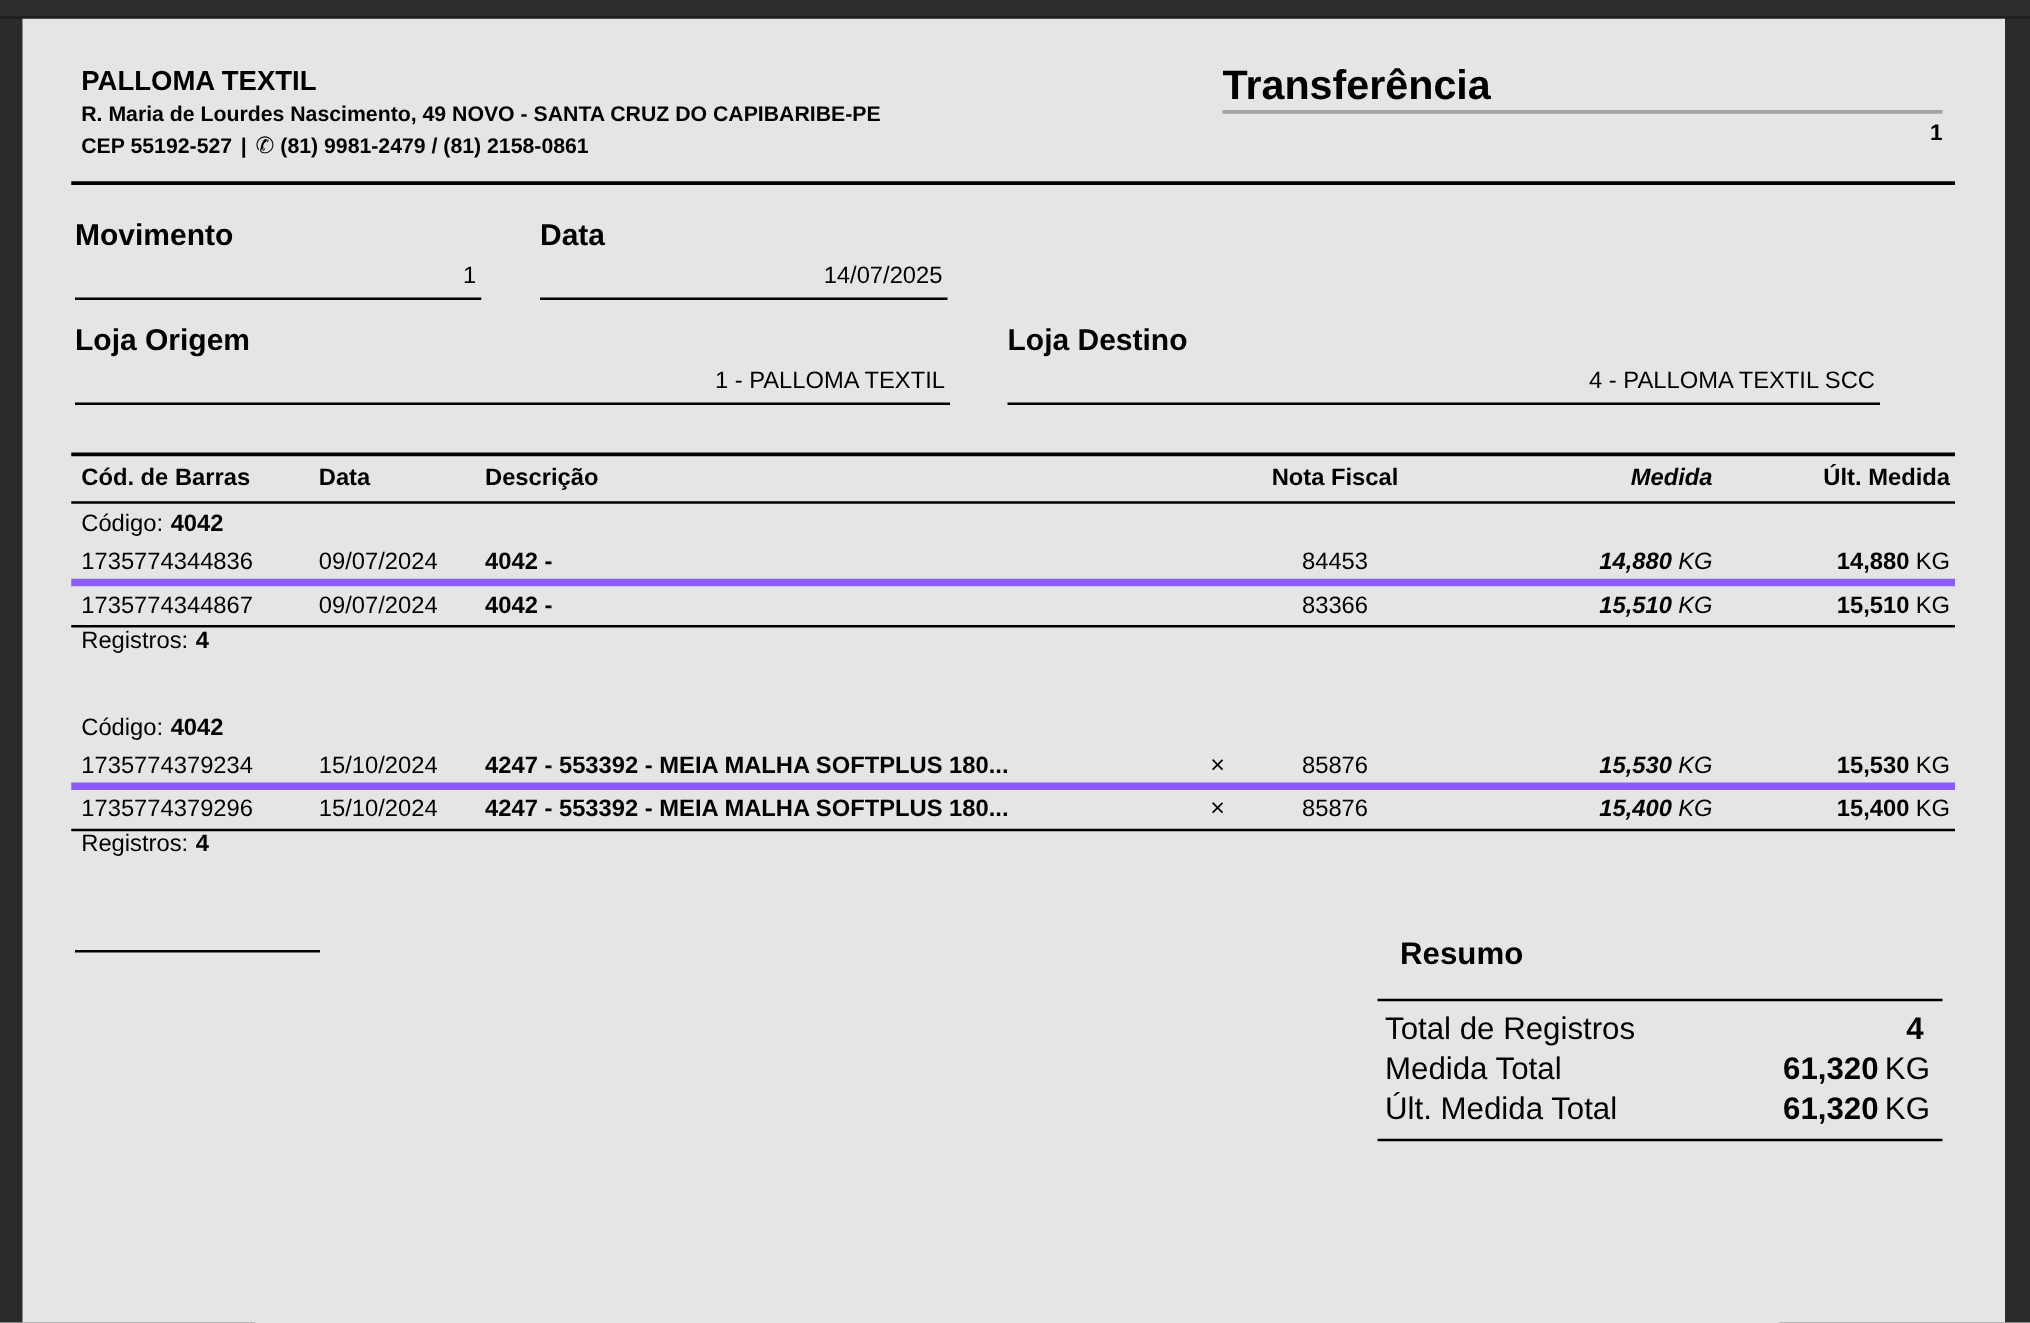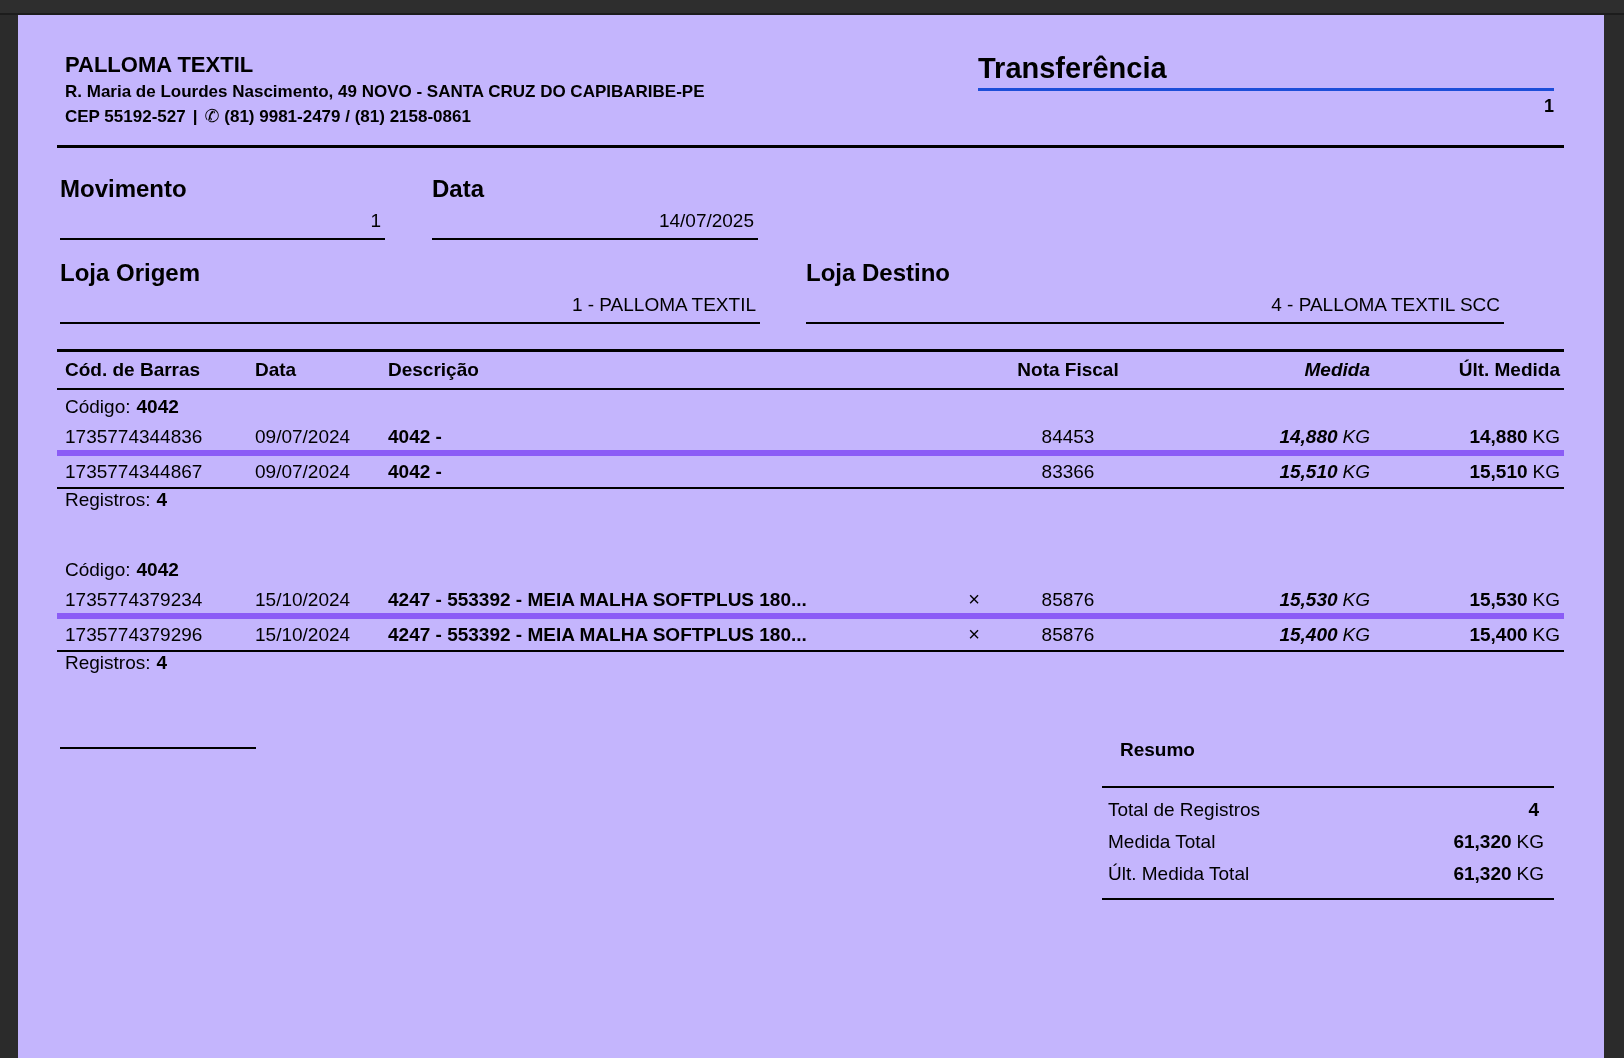--- a/index.html
+++ b/index.html
@@ -8,34 +8,34 @@
     background: #2b2b2b;
     font-family: "Liberation Sans", "DejaVu Sans", sans-serif;
     color: #000;
   }
   .frame-top {
     position: absolute; left: 0; top: 0; width: 100%; height: 15px;
     background: #2e2e2e; border-bottom: 2px solid #1c1c1c;
   }
   .page {
     position: absolute; left: 18px; top: 15px; right: 20px; bottom: 0;
-    background: #c4b5fd;
+    background: #e5e5e5;
   }
   .content { padding: 35px 50px 0 47px; }
 
   
   .doc-header { display: flex; justify-content: space-between; align-items: flex-start; }
   .company-name { font-size: 22px; font-weight: bold; line-height: 30px; }
   .company-line { font-size: 17px; font-weight: bold; line-height: 24px; }
   .sep { margin: 0 7px; font-weight: bold; }
   .phone-ico { font-weight: normal; font-size: 18px; }
   .title-block { width: 576px; }
   .report-title {
-    font-size: 29px; font-weight: bold; line-height: 36px;
-    border-bottom: 3px solid #1d4ed8; padding-bottom: 2px;
+    font-size: 33px; font-weight: bold; line-height: 36px;
+    border-bottom: 3px solid #a3a3a3; padding-bottom: 2px;
   }
   .page-number { text-align: right; font-size: 18px; font-weight: bold; padding-top: 5px; }
 
   .hrule { border-top: 3px solid #000; margin-top: 16px; margin-right: -10px; margin-left: -8px; }
 
   
   .form-area { margin-top: 28px; margin-left: -5px; }
   .form-row { display: flex; }
   .form-row + .form-row { margin-top: 20px; }
   .field { display: flex; flex-direction: column; }
@@ -43,21 +43,21 @@
   .field-value {
     font-size: 19px; line-height: 26px; text-align: right;
     padding: 6px 4px 4px 0; border-bottom: 2px solid #000;
   }
   .w-movimento { width: 325px; margin-right: 47px; }
   .w-data      { width: 326px; }
   .w-origem    { width: 700px; margin-right: 46px; }
   .w-destino   { width: 698px; }
 
   
-  .table { margin-top: 25px; margin-left: -8px; margin-right: -10px; font-size: 19px; }
+  .table { margin-top: 38px; margin-left: -8px; margin-right: -10px; font-size: 19px; }
   .trow {
     display: grid;
     grid-template-columns: 190px 133px 1fr 36px 152px 226px 190px;
     align-items: center;
     padding-left: 8px; padding-right: 4px;
   }
   .thead {
     border-top: 3px solid #000; border-bottom: 2px solid #000;
     font-weight: bold; padding-top: 5px; padding-bottom: 5px; line-height: 26px;
   }
@@ -73,21 +73,21 @@
   .unit { font-weight: normal; margin-left: 5px; }
   .group-label-row { height: 33px; display: flex; align-items: center; padding-left: 8px; }
   .group-gap { margin-top: 31px; }
   .registros-row { height: 33px; display: flex; padding-left: 8px; }
   .lbl-normal { font-weight: normal; }
   .lbl-bold { font-weight: bold; margin-left: 6px; }
 
   
   .bottom-area { display: flex; justify-content: space-between; align-items: flex-start; margin-top: 52px; }
   .signature-line { width: 196px; border-top: 2px solid #000; margin-top: 10px; margin-left: -5px; }
-  .resumo { width: 452px; font-size: 19px; }
+  .resumo { width: 452px; font-size: 25px; }
   .resumo-title { font-weight: bold; line-height: 26px; padding-left: 18px; }
   .resumo-body { border-top: 2px solid #000; border-bottom: 2px solid #000; margin-top: 23px; padding: 6px 10px 8px 6px; text-align: center; }
   .resumo-row { display: flex; justify-content: space-between; line-height: 32px; }
   .resumo-val { font-weight: bold; }
 </style>
 </head>
 <body>
 
 <div class="frame-top"></div>
 

